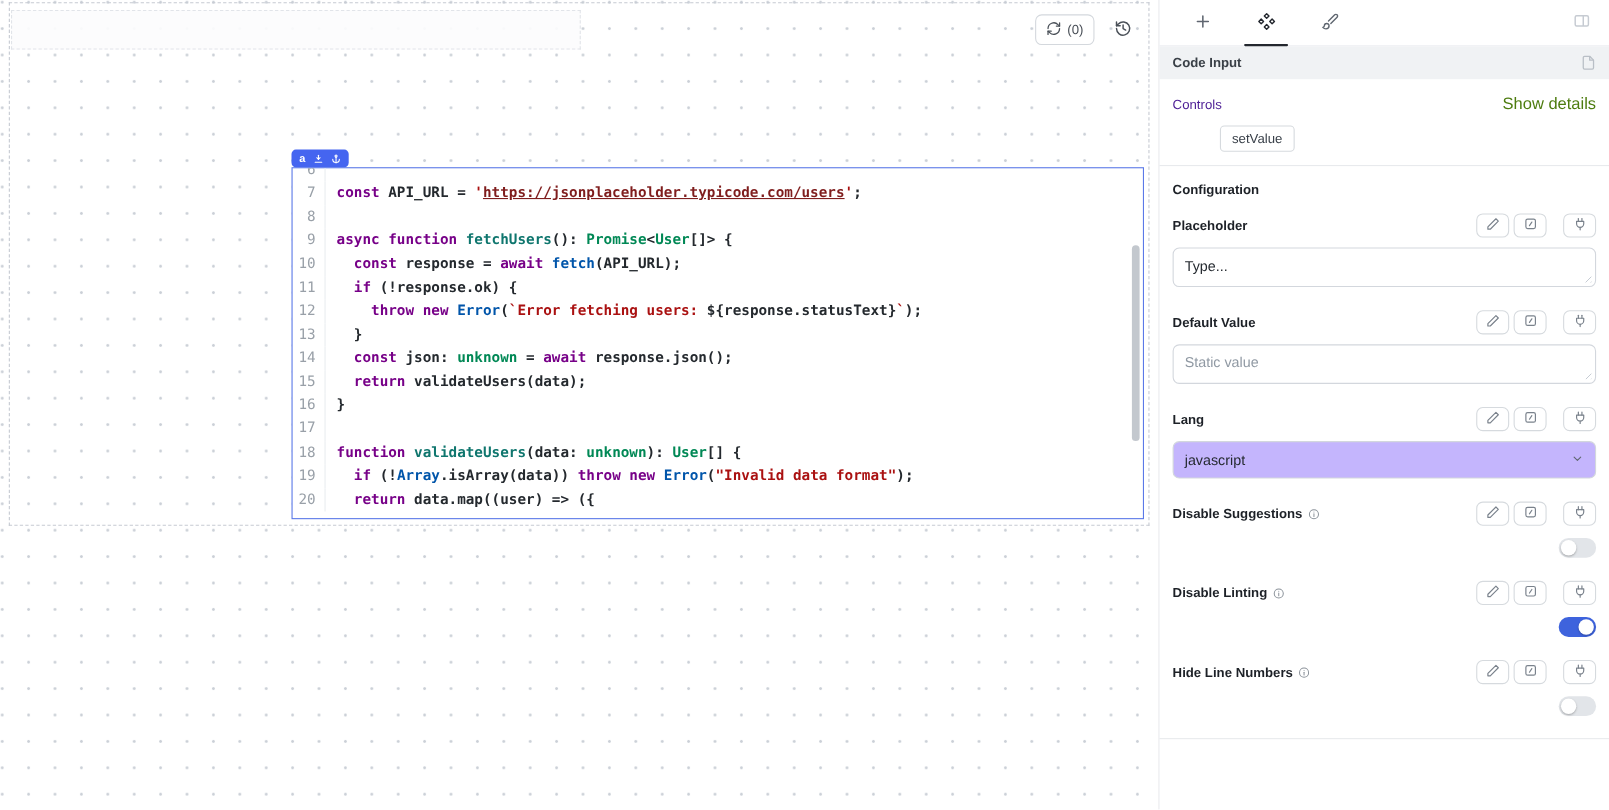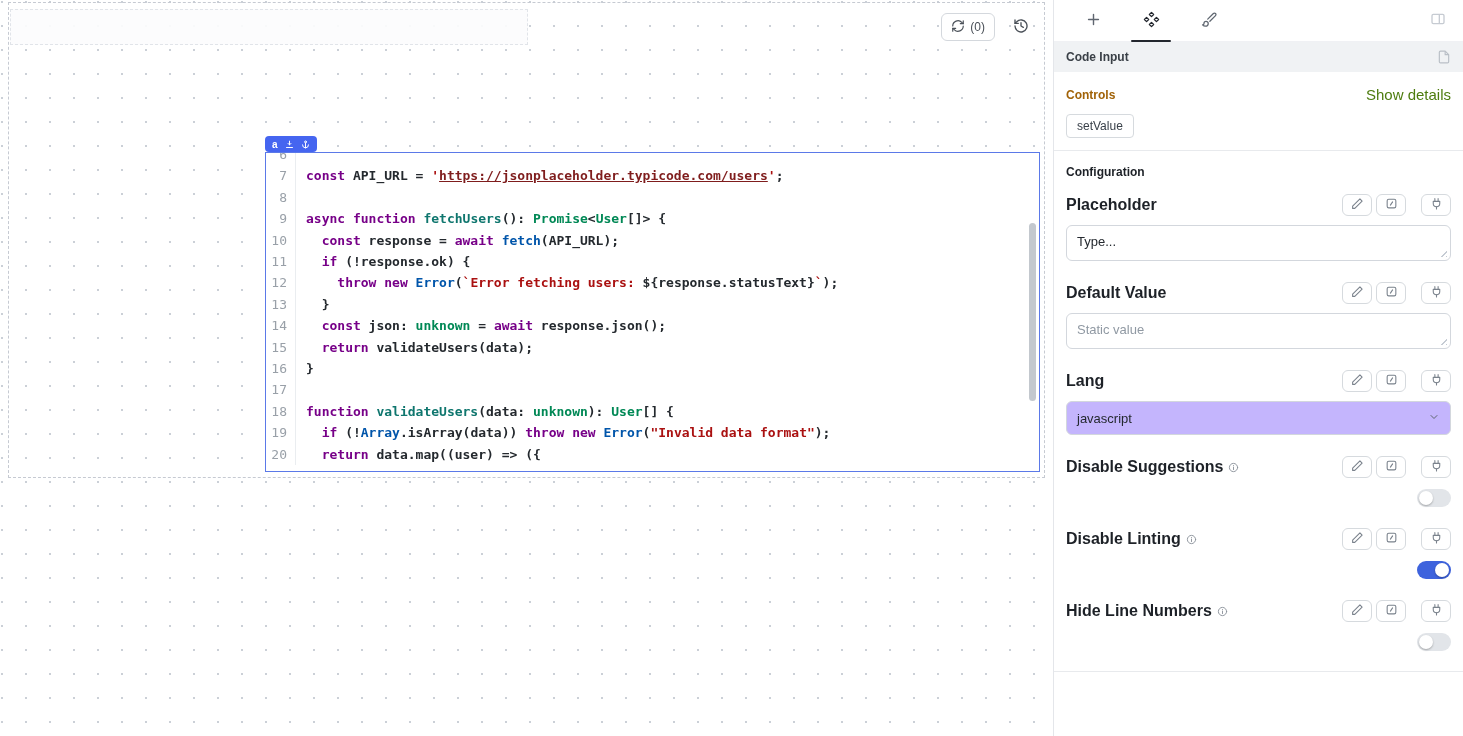--- a/index.html
+++ b/index.html
@@ -60,33 +60,33 @@
   .collapse-btn { background:none; border:none; width:30px; height:30px; margin-right:10px;
     display:flex; align-items:center; justify-content:center; color:#c6cbd2; cursor:pointer; }
 
   .widget-title-bar { height:30px; background:#f0f2f4; display:flex; align-items:center;
     justify-content:space-between; padding:0 12px; }
   .widget-title-bar .title { font-size:12px; font-weight:bold; color:#3a4047;text-align:center; }
   .widget-title-bar .doc { color:#b9bfc6; display:flex; }
 
   .controls-section { padding:14px 12px 12px; }
   .controls-head { display:flex; justify-content:space-between; align-items:center; margin-bottom:11px; }
-  .section-title { font-size:12px; font-weight:bold; color:#a16207; }
+  .section-title { font-size:12px; font-weight:normal; color:#4c1d95; }
   .show-details { font-size:15px; color:#4d7c0f; cursor:pointer; }
   .chip { display:inline-block; padding:4px 10px; border:1px solid #d6dade; border-radius:4px;
-    background:#fff; font-size:12px; color:#394049; cursor:pointer; }
+    background:#fff; font-size:12px; color:#394049; cursor:pointer;margin-left:43px; }
 
   .divider { height:1px; background:#e8eaed; }
 
   .config-section { padding:14px 12px 0; }
   .config-title { font-size:12px; font-weight:bold; color:#1d2127; margin-bottom:14px; }
 
   .field { margin-bottom:20px; }
   .field-head { display:flex; justify-content:space-between; align-items:center; height:24px; }
-  .field-label { display:flex; align-items:center; gap:5px; font-size:16px; font-weight:bold; color:#1d2127; }
+  .field-label { display:flex; align-items:center; gap:5px; font-size:12px; font-weight:bold; color:#1d2127; }
   .info-icon { display:flex; }
   .field-actions { display:flex; align-items:center; }
   .act-grp { display:flex; gap:4px; margin-right:15px; }
   .act-btn { width:30px; height:22px; border:1px solid #d6dade; border-radius:6px; background:#fff;
     display:flex; align-items:center; justify-content:center; padding:0; cursor:pointer; color:#7a828c; }
 
   .field-input { position:relative; margin-top:8px; min-height:36px; border:1px solid #d3d7dd;
     border-radius:6px; padding:8px 10px; font-size:13px; color:#24292f; background:#fff; cursor:text; }
   .field-input.muted { color:#9099a3; }
   .resizer { position:absolute; right:3px; bottom:3px; width:8px; height:8px;

